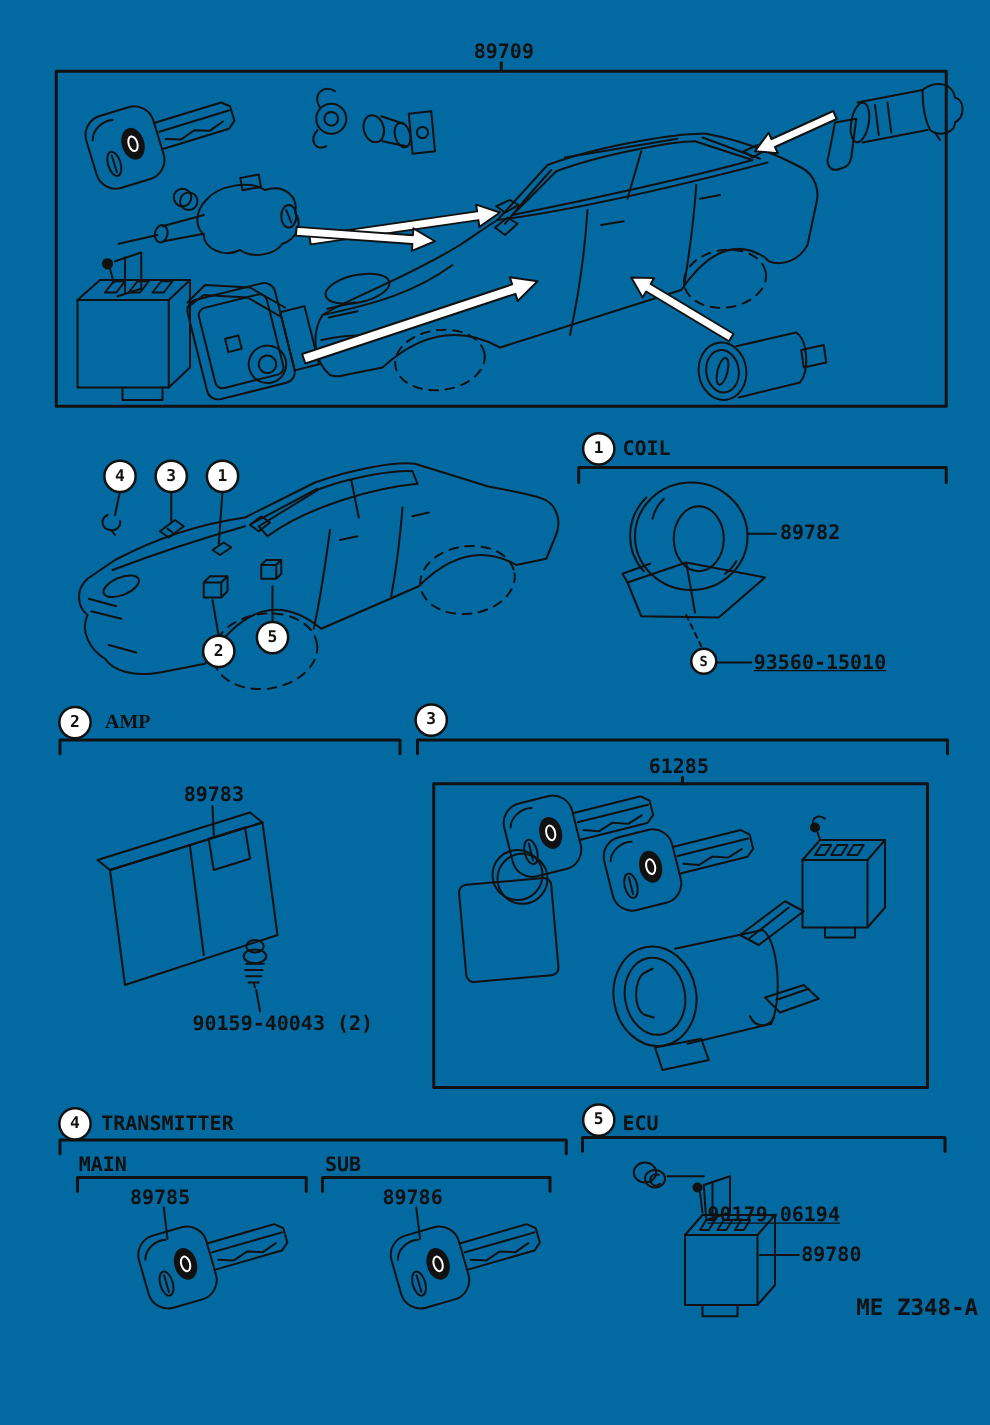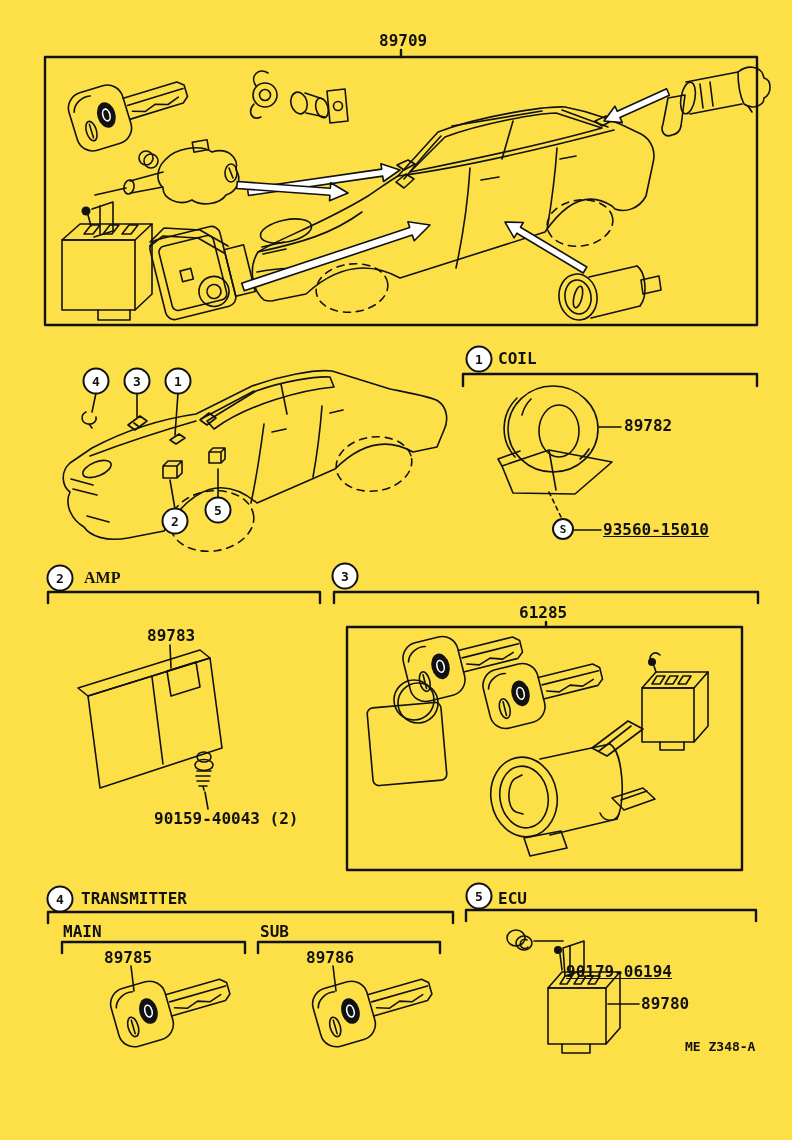--- a/index.html
+++ b/index.html
@@ -1,28 +1,28 @@
 <!DOCTYPE html>
 <html><head>
 <meta charset="utf-8">
 <style>
   html,body { margin:0; padding:0; background:#fff; }
-  .page { position:relative; width:792px; height:1140px; background:#fde047; overflow:hidden;
+  .page { position:relative; width:792px; height:1140px; background:#0369a1; overflow:hidden;
           font-family:"DejaVu Sans Mono", monospace; color:#111; }
   svg.art { position:absolute; left:0; top:0; }
   svg.art * { fill:none; stroke:#111; stroke-width:1.6; stroke-linecap:round; stroke-linejoin:round; }
   svg.art .thick { stroke-width:2.4; }
   svg.art .dash  { stroke-dasharray:7 6; }
   svg.art .dash2 { stroke-dasharray:4 4; }
   svg.art .solid { fill:#111; stroke:none; }
   svg.art .wh    { fill:#fff; }
   svg.art .whln  { stroke:#fff; }
   .lbl { position:absolute; font-weight:700; font-size:16px; line-height:16px;
          white-space:nowrap; letter-spacing:0; }
-  .lbl15 { font-size:13px; line-height:15px; }
+  .lbl15 { font-size:18px; line-height:15px; }
   .callout { position:absolute; width:23px; height:23px; border:2px solid #111; border-radius:50%;
              background:#fff; display:flex; align-items:center; justify-content:center;
              font-weight:700; font-size:13px; transform:translate(-50%,-50%); }
   .callout.small { width:18px; height:18px; font-size:11px; border-width:2px; }
 </style>
 </head>
 <body>
 
 <div class="page">
 

